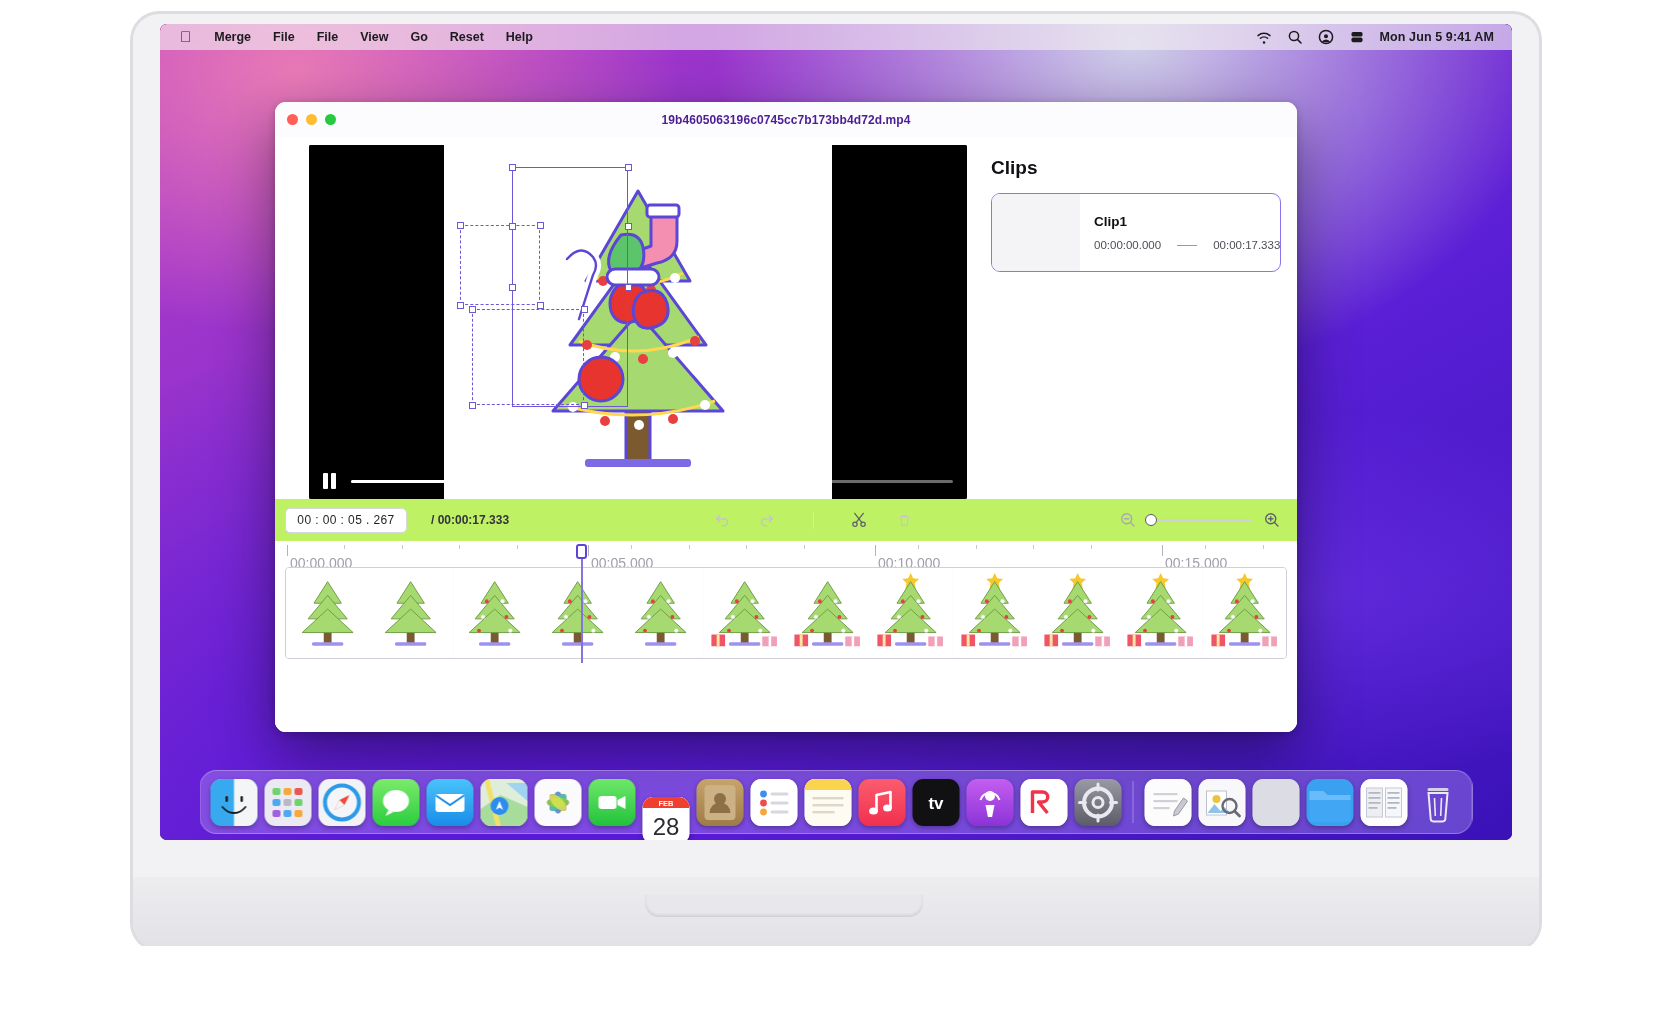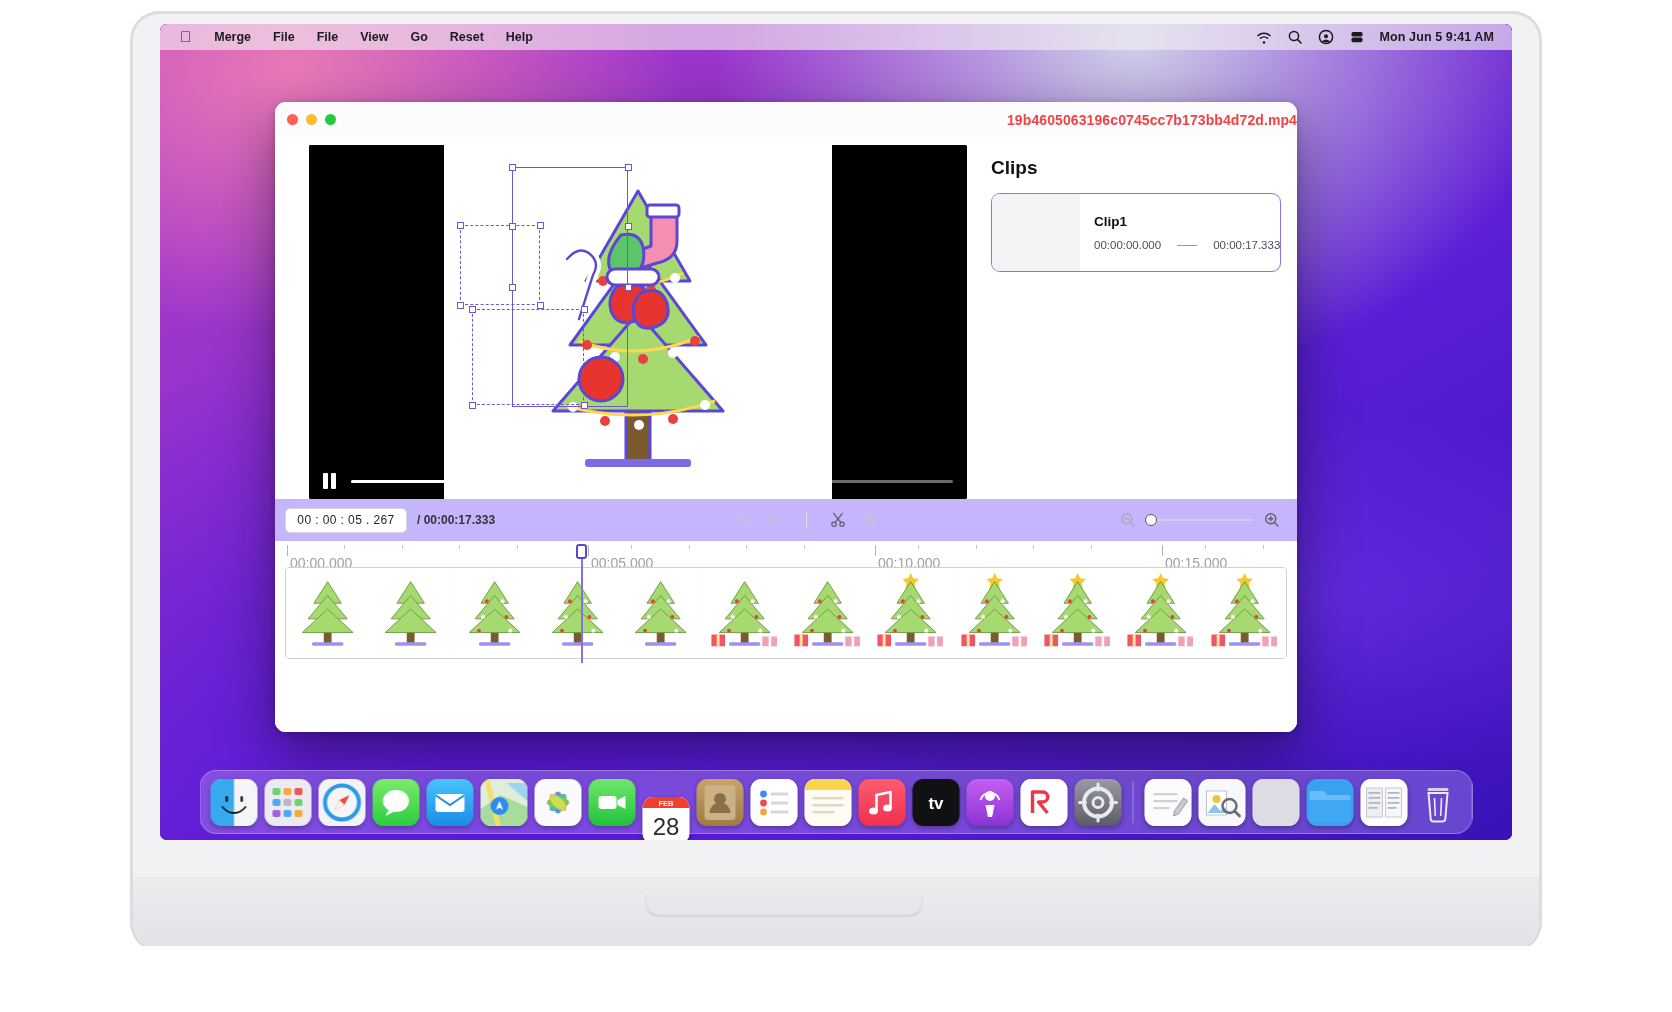--- a/index.html
+++ b/index.html
@@ -91,22 +91,22 @@
     height: 35px; flex: 0 0 35px; position: relative;
     background: #fcfbfd;
     display: flex; align-items: center;
   }
   #traffic-lights { position: absolute; left: 12px; top: 12px; display: flex; gap: 8px; }
   .tl { width: 11px; height: 11px; border-radius: 50%; }
   .tl.red { background: #ff5f57; }
   .tl.yellow { background: #febc2e; }
   .tl.green { background: #28c840; }
   #window-title {
-    width: 100%; text-align: right;
-    font-size: 14px; font-weight: 700; color: #ef4444;
+    width: 100%; text-align: center;
+    font-size: 12px; font-weight: 700; color: #4c1d95;
     letter-spacing: .1px;
   }
 
   #window-body { flex: 1; display: flex; flex-direction: column; background: #ffffff; }
   #upper-area { display: flex; height: 362px; flex: 0 0 362px; padding-left: 24px; }
 
   
   #preview-wrap {
     width: 658px; flex: 0 0 658px;
     margin: 8px 0 0 10px;
@@ -152,22 +152,22 @@
   #clip-meta { flex: 1; display: flex; flex-direction: column; justify-content: center; gap: 10px; padding-left: 14px; }
   #clip-name { font-size: 13.5px; font-weight: 700; color: #101014; }
   #clip-times { display: flex; align-items: center; gap: 16px; font-size: 11.5px; color: #4d4d57; }
   #clip-dash { width: 20px; height: 1px; background: #9a9aa6; display: inline-block; }
 
   
   #toolbar {
     height: 42px; flex: 0 0 42px;
     display: flex; align-items: center;
     padding: 0 14px 0 10px;
-    gap: 10px;
-    background: #c4b5fd;
+    gap: 24px;
+    background: #bef264;
   }
   #timecode-input {
     width: 122px; height: 25px;
     border: 1px solid #d6d6de; border-radius: 5px;
     display: flex; align-items: center; justify-content: center;
     font-size: 12px; color: #1f1f26; letter-spacing: .4px;
     background: #fff;
   }
   #duration-label { font-size: 12px; color: #33333b; margin-left: 0; font-weight: bold; }
   .tb-spacer { flex: 1; }

